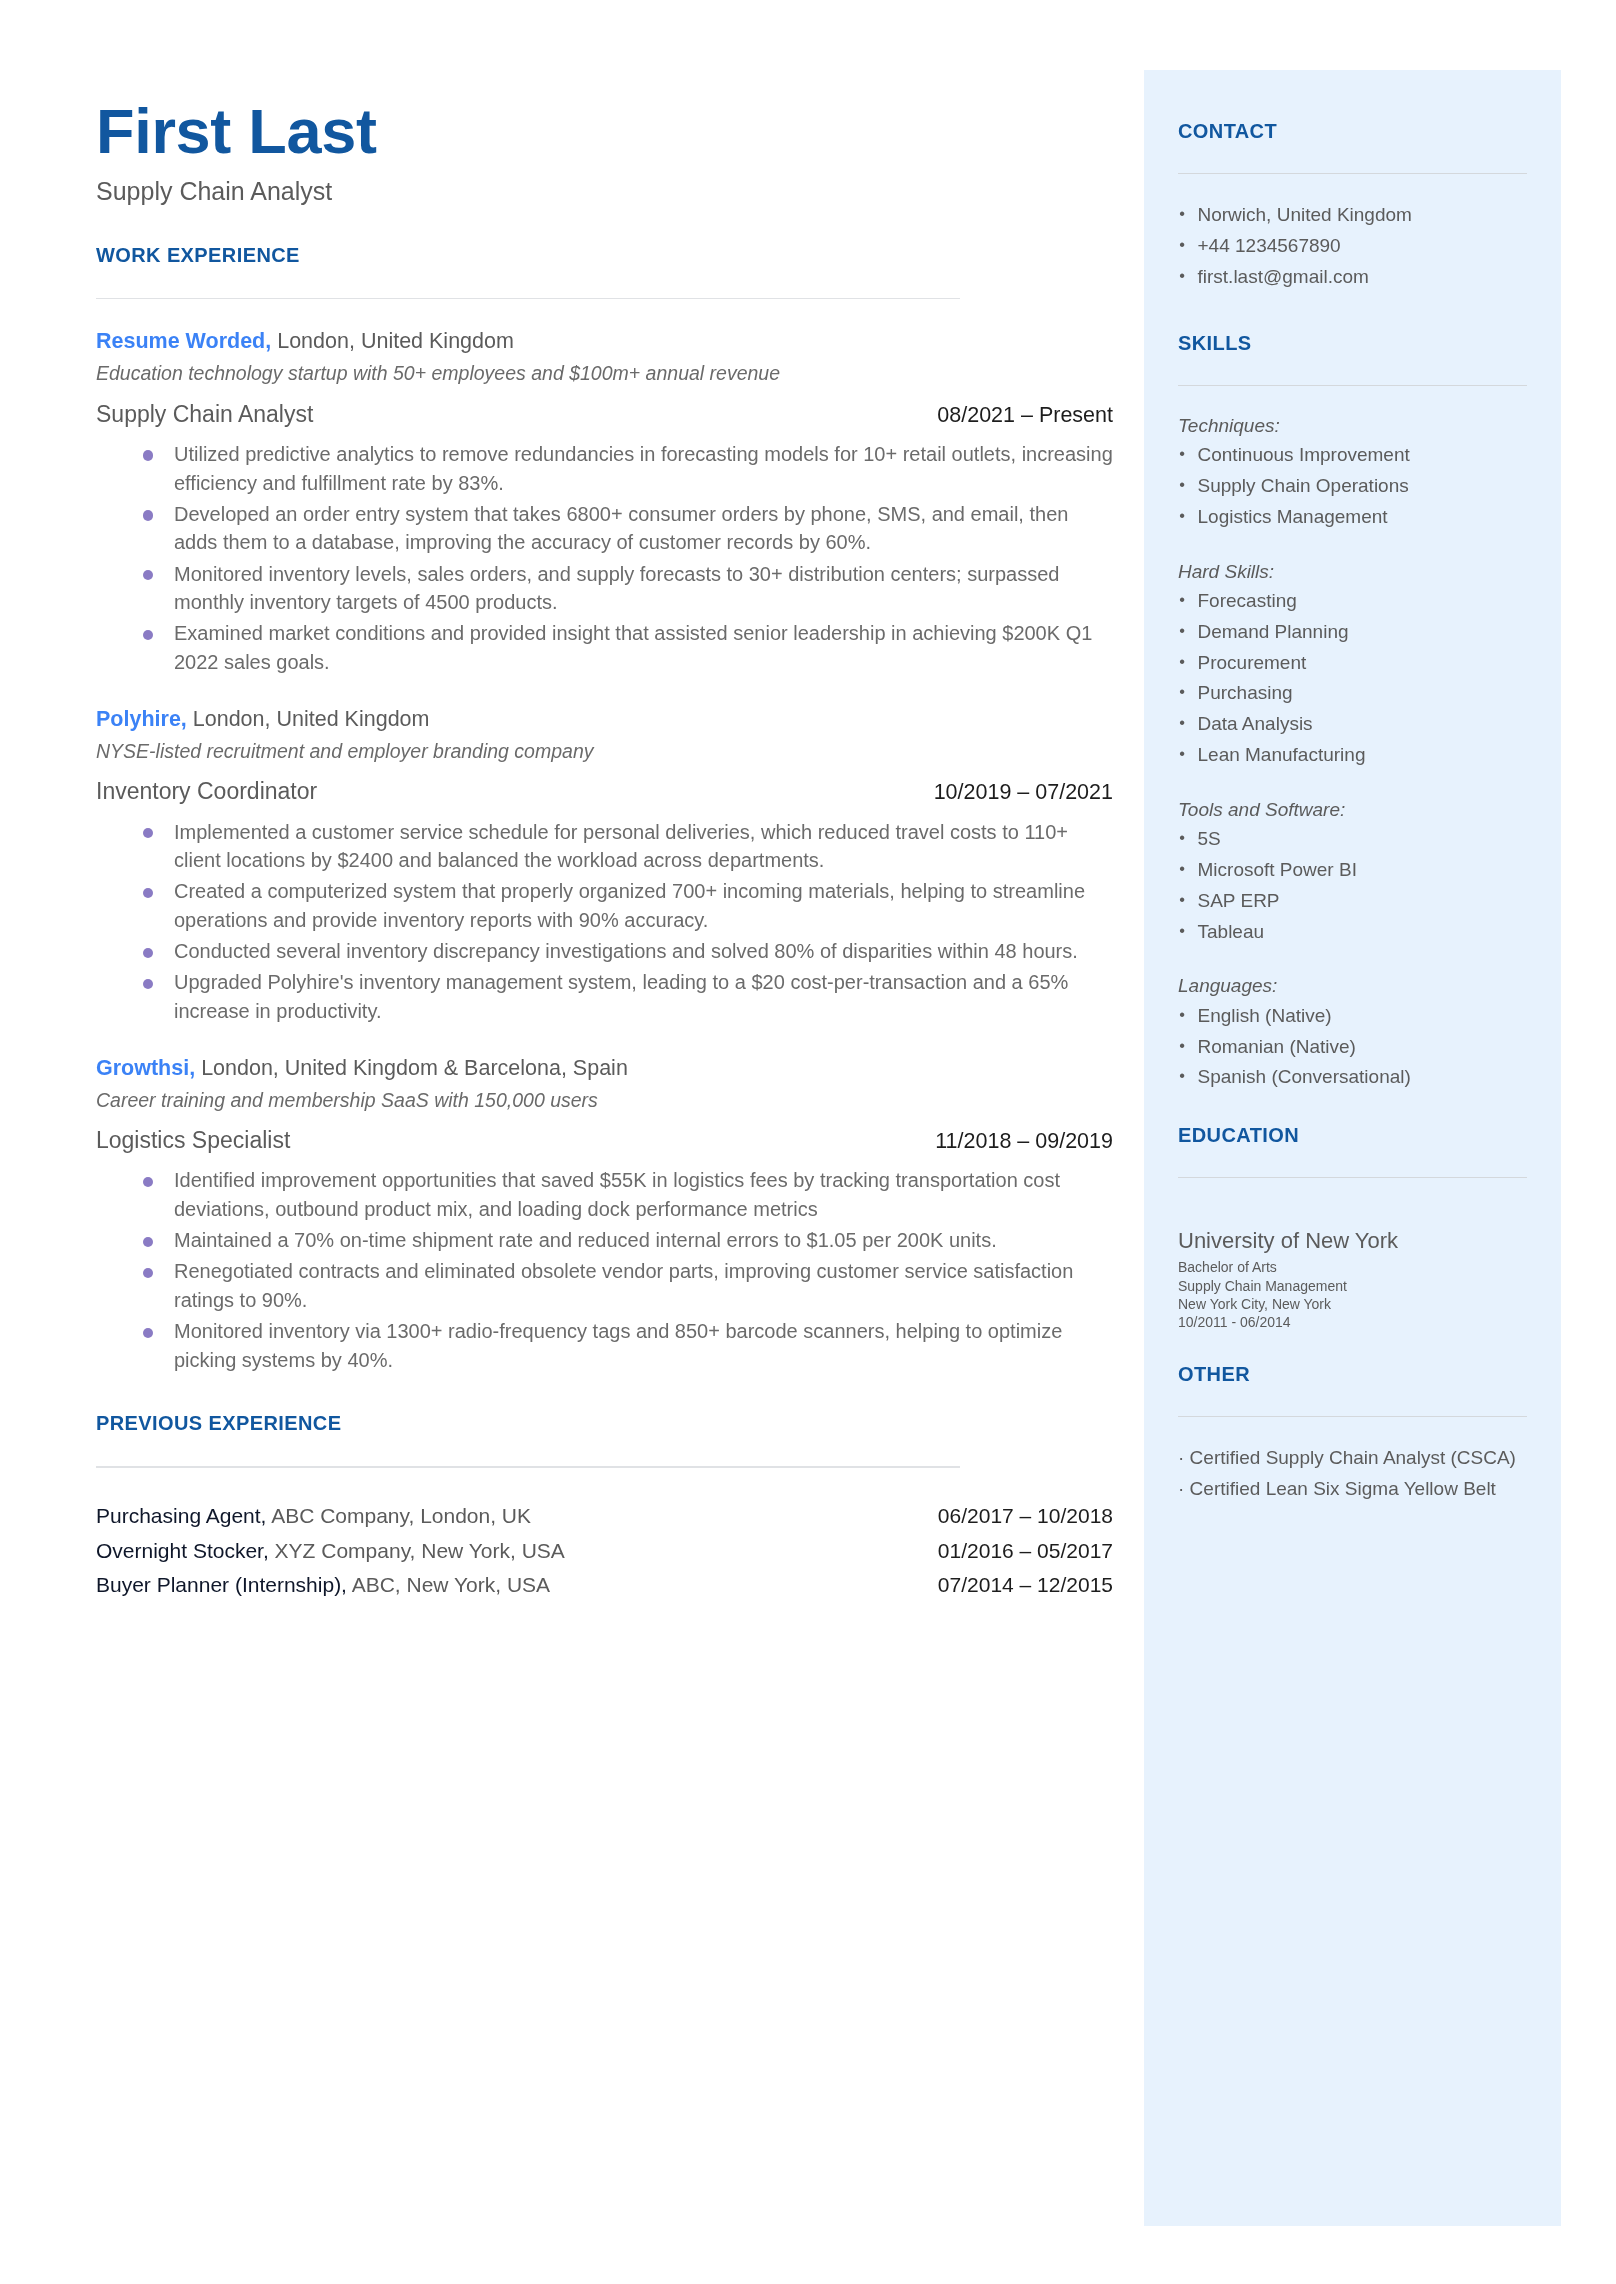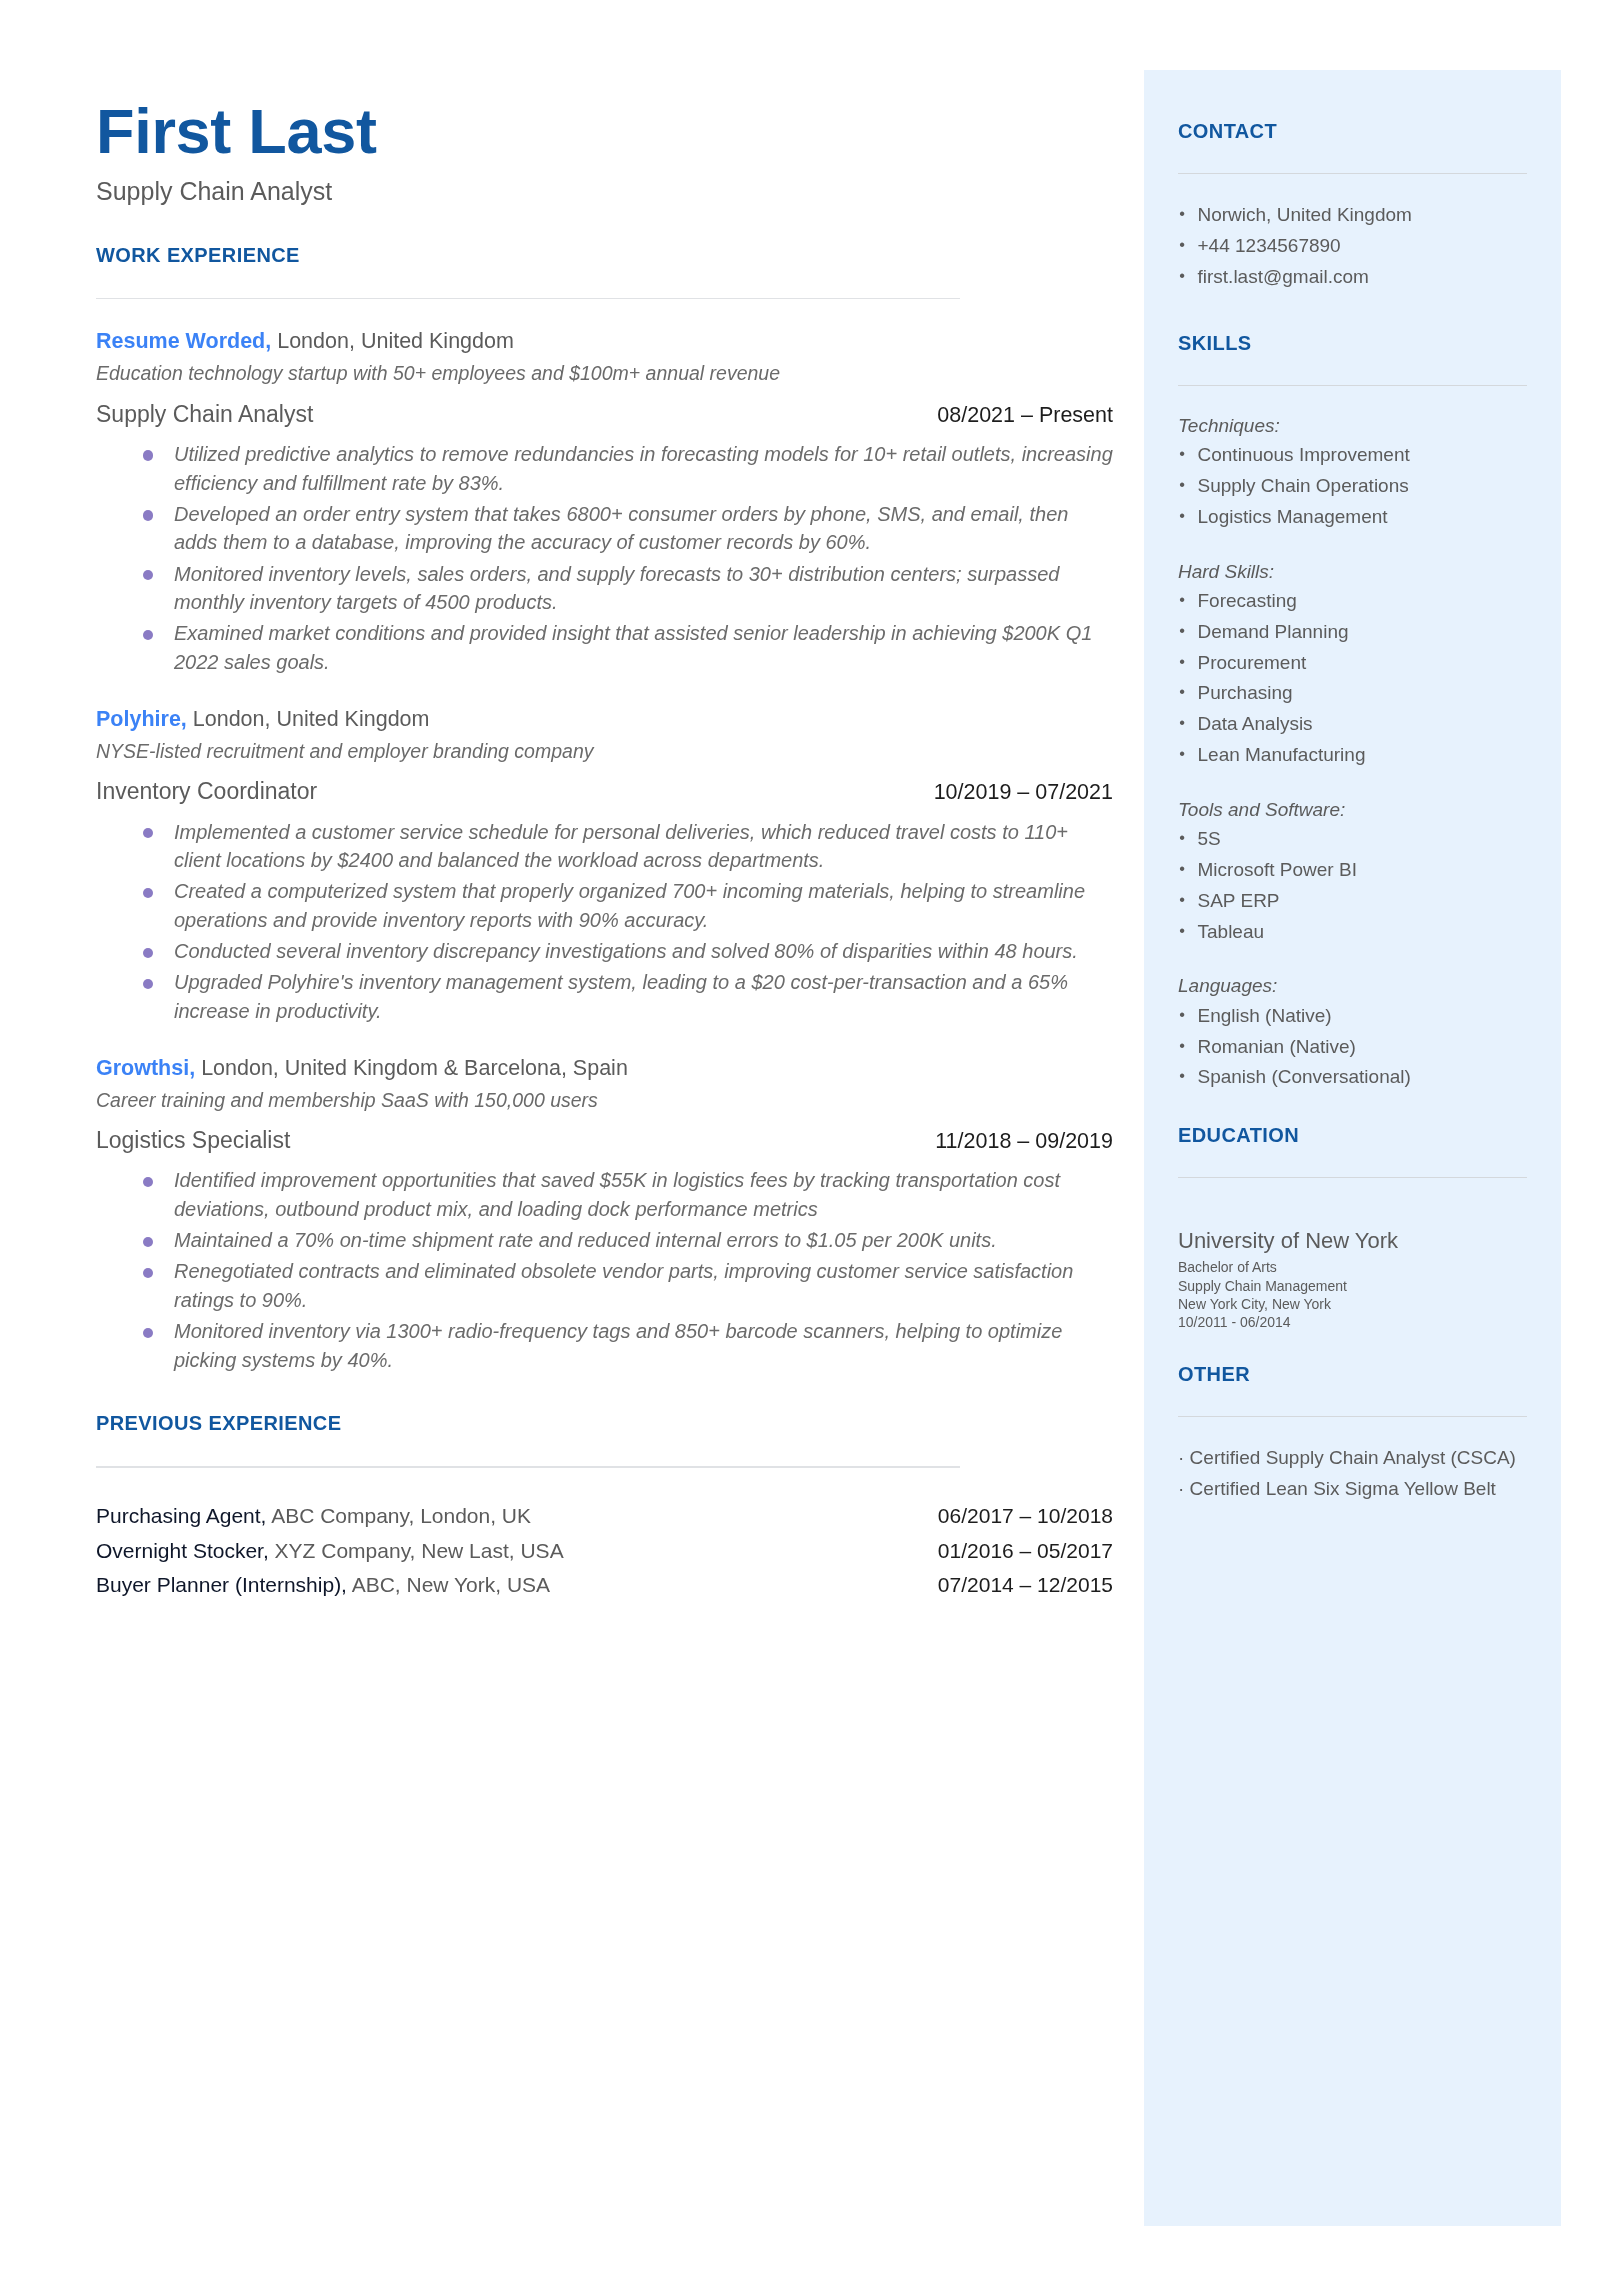--- a/index.html
+++ b/index.html
@@ -160,21 +160,20 @@
     margin: 11.7px 0 0 0;
     padding: 0 0 0 47px;
   }
   .bullets li {
     position: relative;
     color: #6b6b6b;
     font-size: 20px;
     line-height: 1.43;
     margin-bottom: 2.6px;
     padding-left: 31px;
-    font-style: italic;
   }
   .bullets li:before {
     content: "";
     position: absolute;
     left: 0;
     top: 10.4px;
     width: 10.4px;
     height: 10.4px;
     border-radius: 50%;
     background: #8a7bc4;
@@ -346,21 +345,21 @@
 
     <h2 class="main-head">PREVIOUS EXPERIENCE</h2>
     <div class="main-rule"></div>
 
     <div class="prev-list">
       <div class="prev-row">
         <span><b>Purchasing Agent,</b><span> ABC Company, London, UK</span></span>
         <span class="prev-dates">06/2017 – 10/2018</span>
       </div>
       <div class="prev-row">
-        <span><b>Overnight Stocker,</b><span> XYZ Company, New Last, USA</span></span>
+        <span><b>Overnight Stocker,</b><span> XYZ Company, New York, USA</span></span>
         <span class="prev-dates">01/2016 – 05/2017</span>
       </div>
       <div class="prev-row">
         <span><b>Buyer Planner (Internship),</b><span> ABC, New York, USA</span></span>
         <span class="prev-dates">07/2014 – 12/2015</span>
       </div>
     </div>
 
   </main>
 </div>

